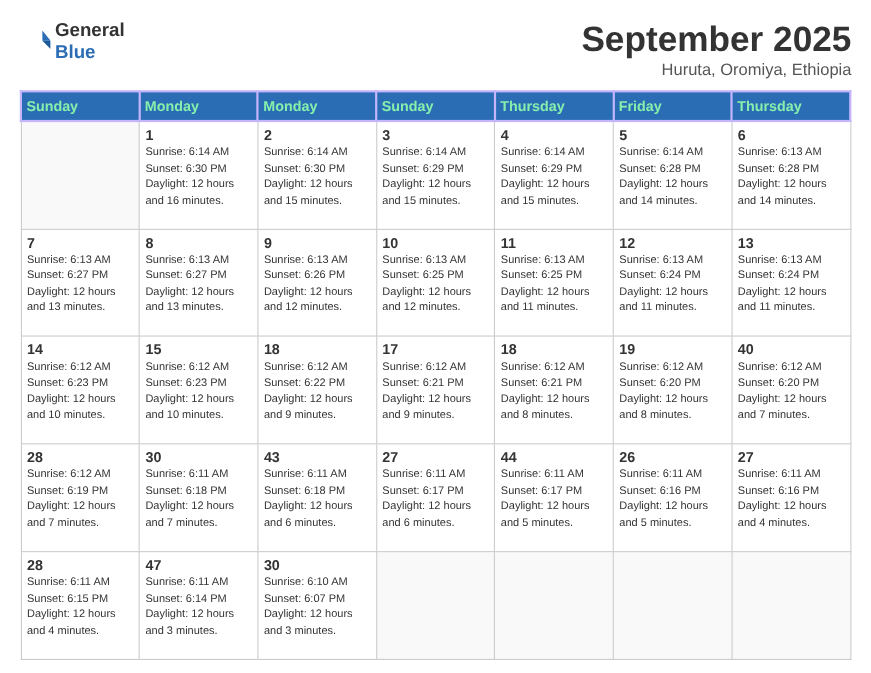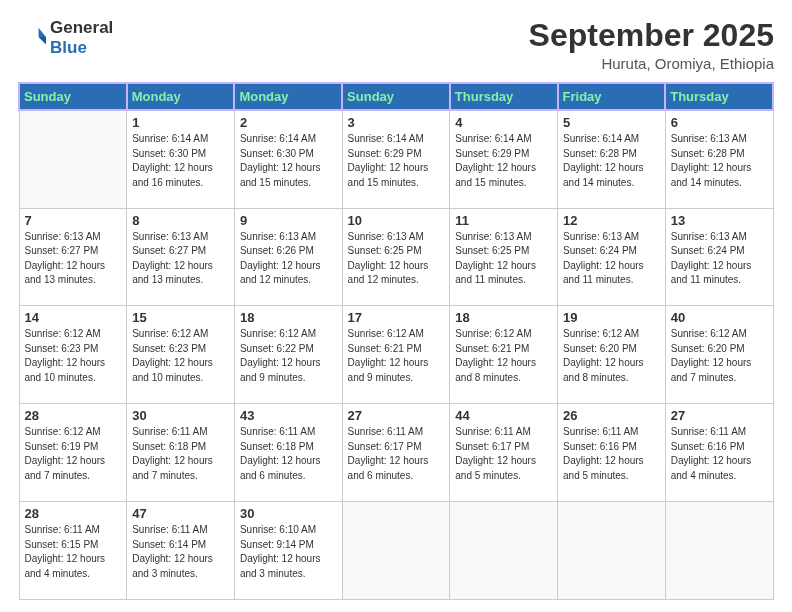--- a/index.html
+++ b/index.html
@@ -330,21 +330,21 @@
           <td>
             <span class="day-number">47</span>
             <div class="day-info" style="white-space: pre-line;">Sunrise: 6:11 AM
 Sunset: 6:14 PM
 Daylight: 12 hours
 and 3 minutes.</div>
           </td>
           <td>
             <span class="day-number">30</span>
             <div class="day-info" style="white-space: pre-line;">Sunrise: 6:10 AM
-Sunset: 9:14 PM
+Sunset: 6:07 PM
 Daylight: 12 hours
 and 3 minutes.</div>
           </td>
           <td class="empty"></td>
           <td class="empty"></td>
           <td class="empty"></td>
           <td class="empty"></td>
         </tr>
       </tbody>
   </table>

